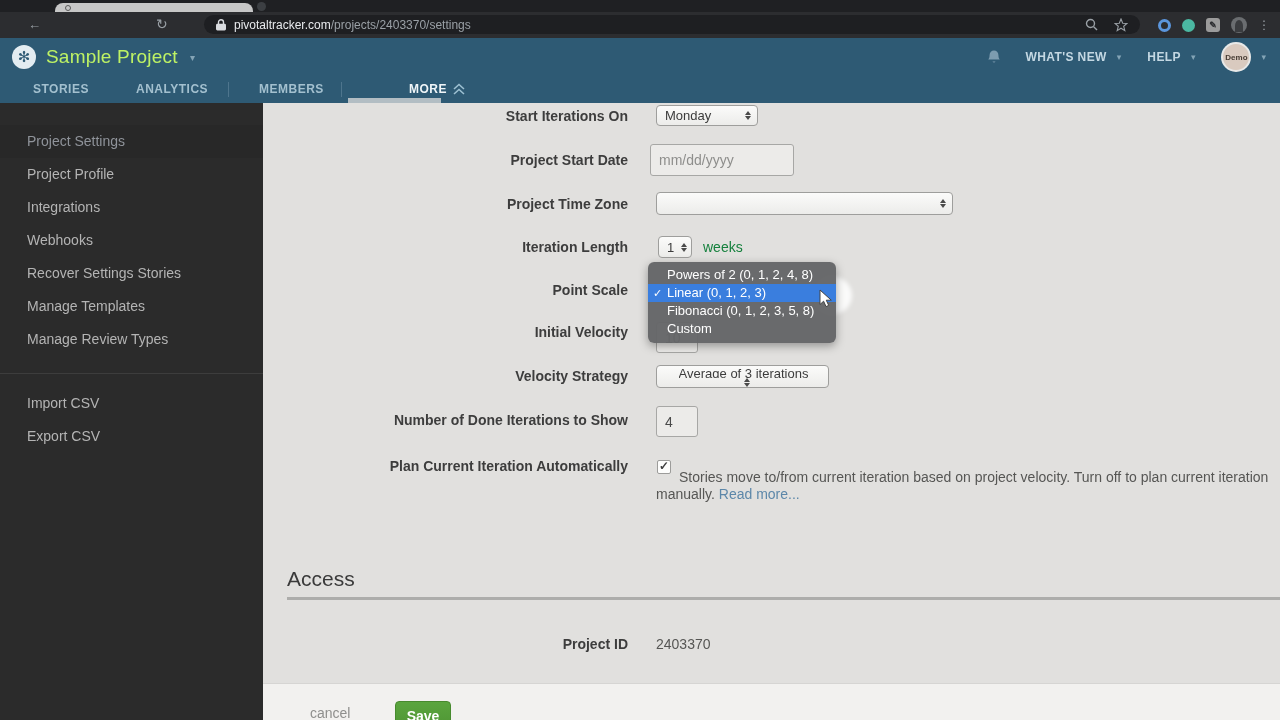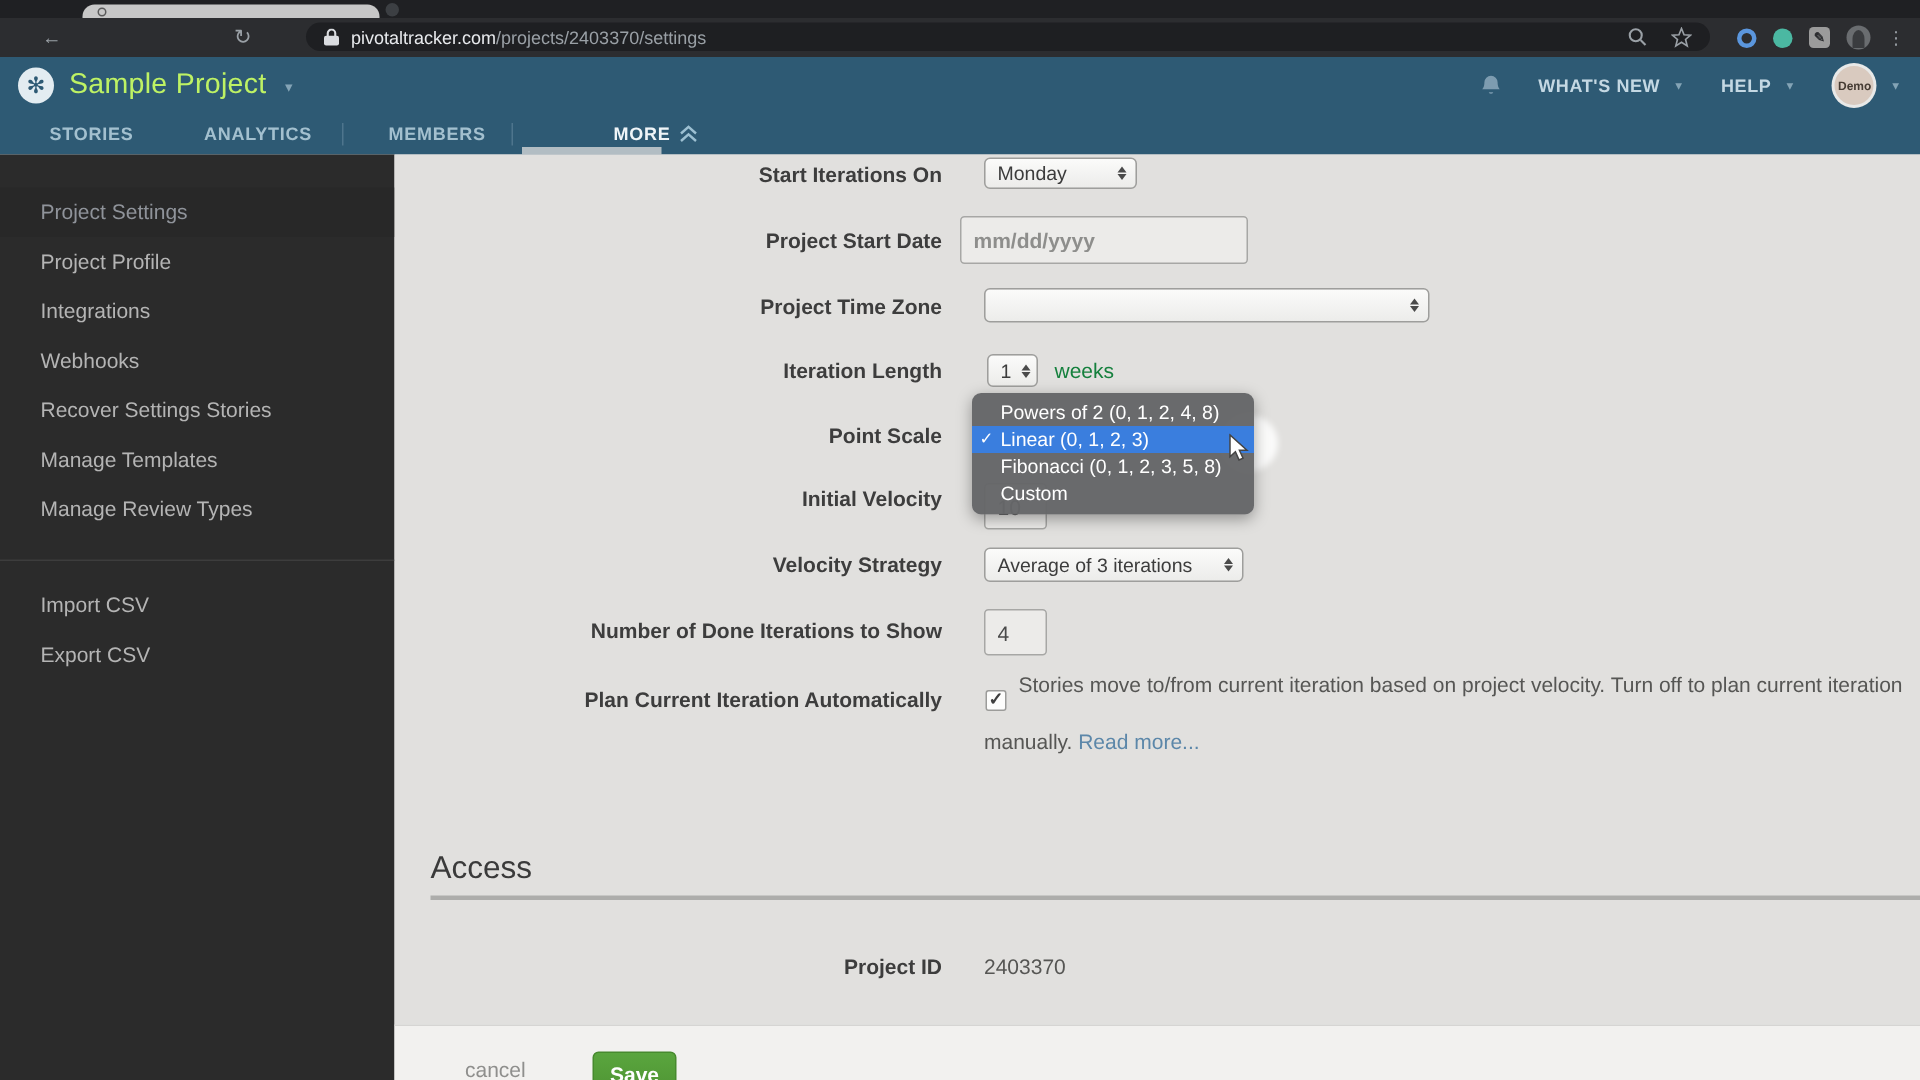--- a/index.html
+++ b/index.html
@@ -181,21 +181,21 @@
   <div class="flabel" style="top:5px;">Start Iterations On</div>
   <div class="fake-select" style="left:393px; top:2px; width:102px; height:21px;">
     <span class="sel-text">Monday</span>
     <span class="stepper">
         <i class="up"></i>
         <i class="dn"></i>
       </span>
   </div>
 
   <div class="flabel" style="top:49px;">Project Start Date</div>
-  <input class="text-input" style="left: 377px; top: 41px; width: 192px; height: 32px; font-weight: bold;" placeholder="mm/dd/yyyy">
+  <input class="text-input" style="left: 387px; top: 41px; width: 144px; height: 32px;" placeholder="mm/dd/yyyy">
 
   <div class="flabel" style="top:93px;">Project Time Zone</div>
   <div class="fake-select" style="left:393px; top:89px; width:297px; height:23px;">
     <span class="sel-text"></span>
     <span class="stepper">
         <i class="up"></i>
         <i class="dn"></i>
       </span>
   </div>
 
@@ -208,34 +208,34 @@
       </span>
   </div>
   <span class="unit-label" style="left:440px; top:136px;">weeks</span>
 
   <div class="flabel" style="top:179px;">Point Scale</div>
 
   <div class="flabel" style="top:221px;">Initial Velocity</div>
   <input class="text-input" style="left: 393px; top: 219px; width: 42px; height: 31px; z-index: 1;" value="10">
 
   <div class="flabel" style="top:265px;">Velocity Strategy</div>
-  <div class="fake-select" style="left:393px; top:262px; width:173px; height:23px;">
+  <div class="fake-select" style="left:393px; top:262px; width:173px; height:23px;flex-direction:column;">
     <span class="sel-text">Average of 3 iterations</span>
     <span class="stepper">
         <i class="up"></i>
         <i class="dn"></i>
       </span>
   </div>
 
   <div class="flabel" style="top:309px;">Number of Done Iterations to Show</div>
   <input class="text-input" style="left: 393px; top: 303px; width: 42px; height: 31px;" value="4">
 
   <div class="flabel" style="top:355px;">Plan Current Iteration Automatically</div>
   <span class="checkbox checked" style="left:394px; top:357px;"></span>
-  <div class="help-line" style="left:416px; top:345px;text-align:center;">Stories move to/from current iteration based on project velocity. Turn off to plan current iteration</div>
+  <div class="help-line" style="left:416px; top:366px;text-align:center;">Stories move to/from current iteration based on project velocity. Turn off to plan current iteration</div>
   <div class="help-line" style="left:393px; top:383px;">
     <span>manually.</span>
     <span class="read-more-link">Read more...</span>
   </div>
 
   <div class="glow"></div>
   <div class="ps-dropdown">
     <div class="ps-item">Powers of 2 (0, 1, 2, 4, 8)</div>
     <div class="ps-item selected"><span class="check-icon"></span><span>Linear (0, 1, 2, 3)</span></div>
     <div class="ps-item">Fibonacci (0, 1, 2, 3, 5, 8)</div>

